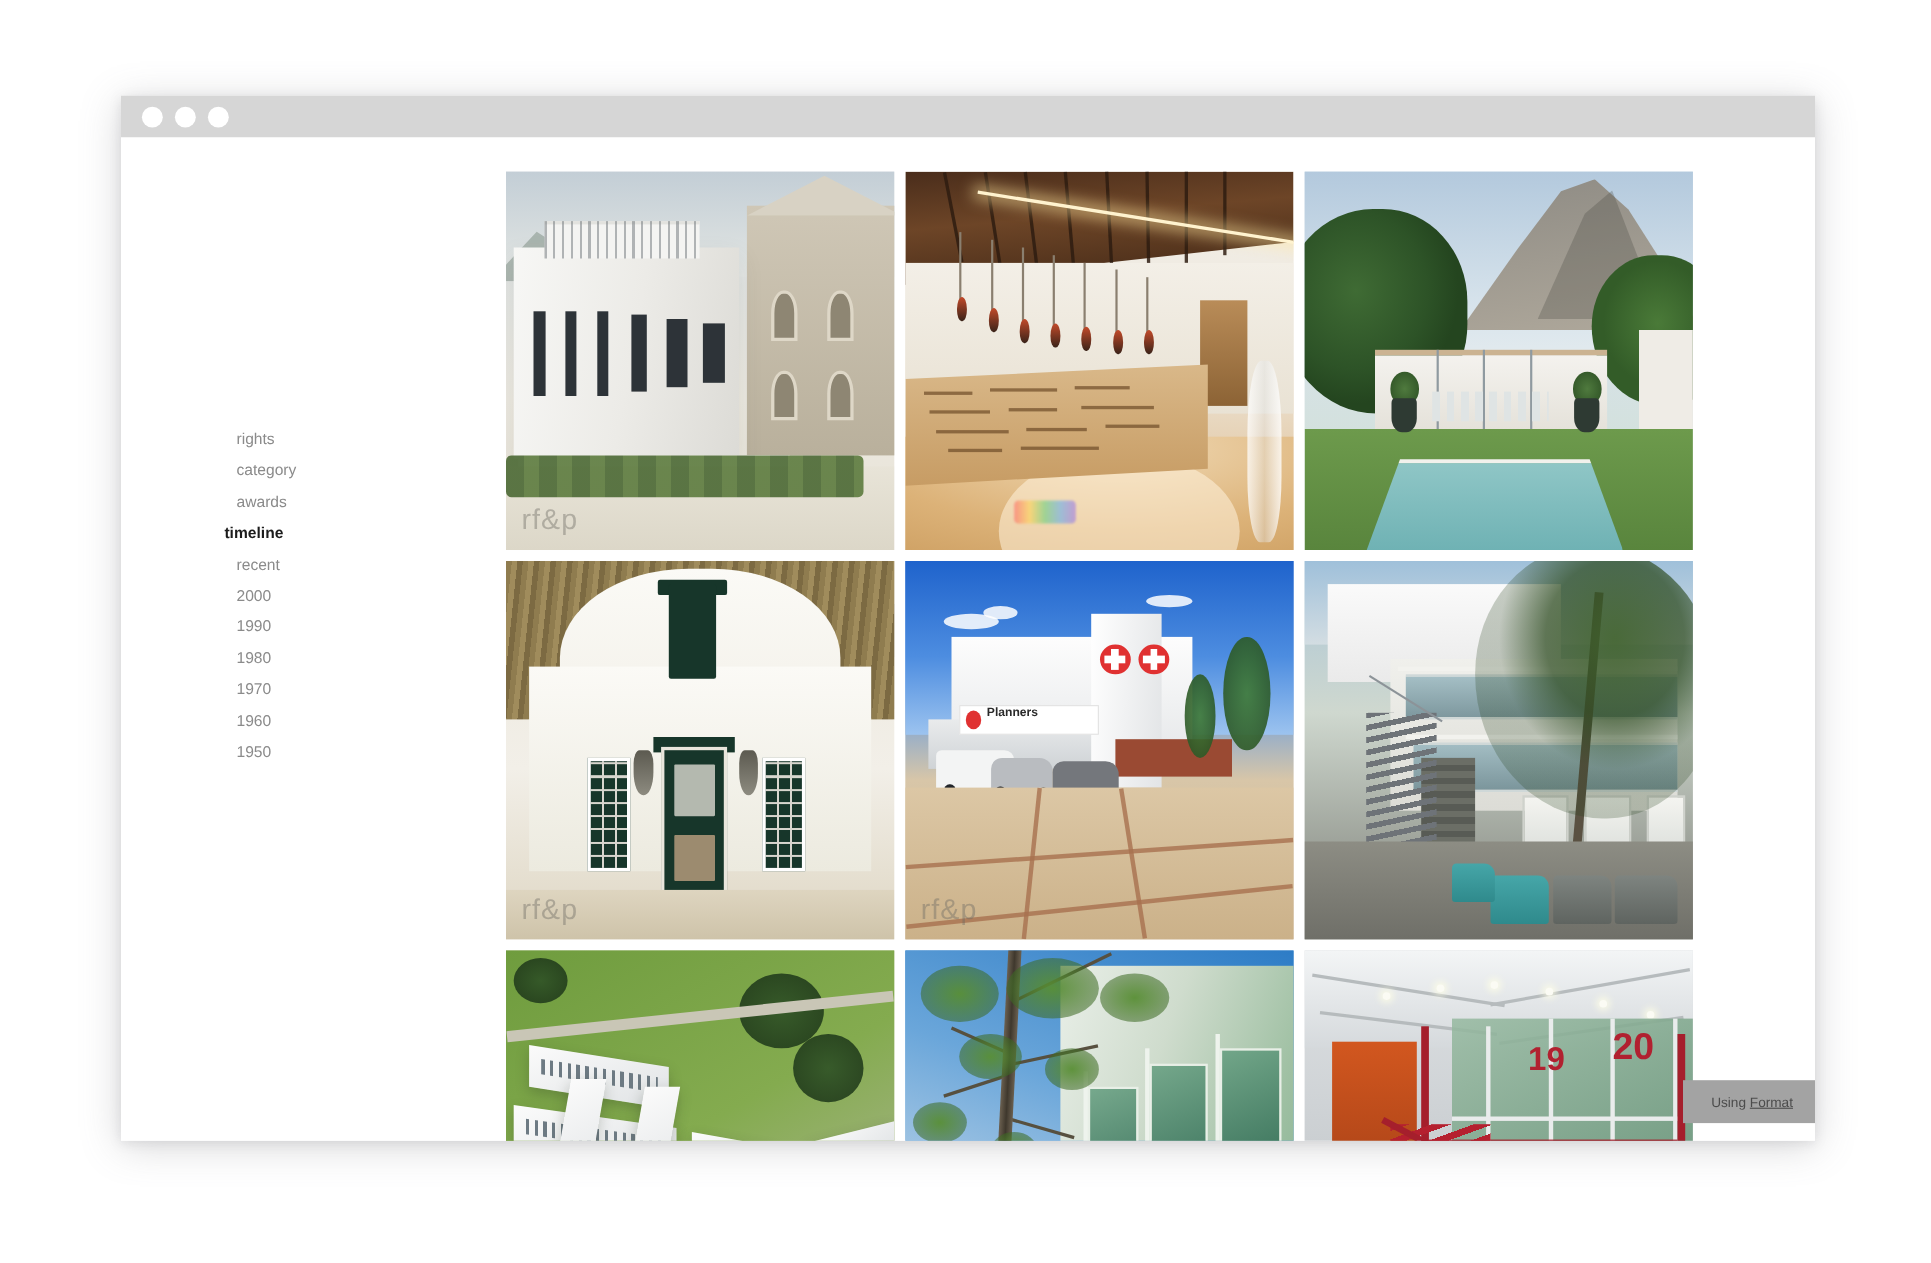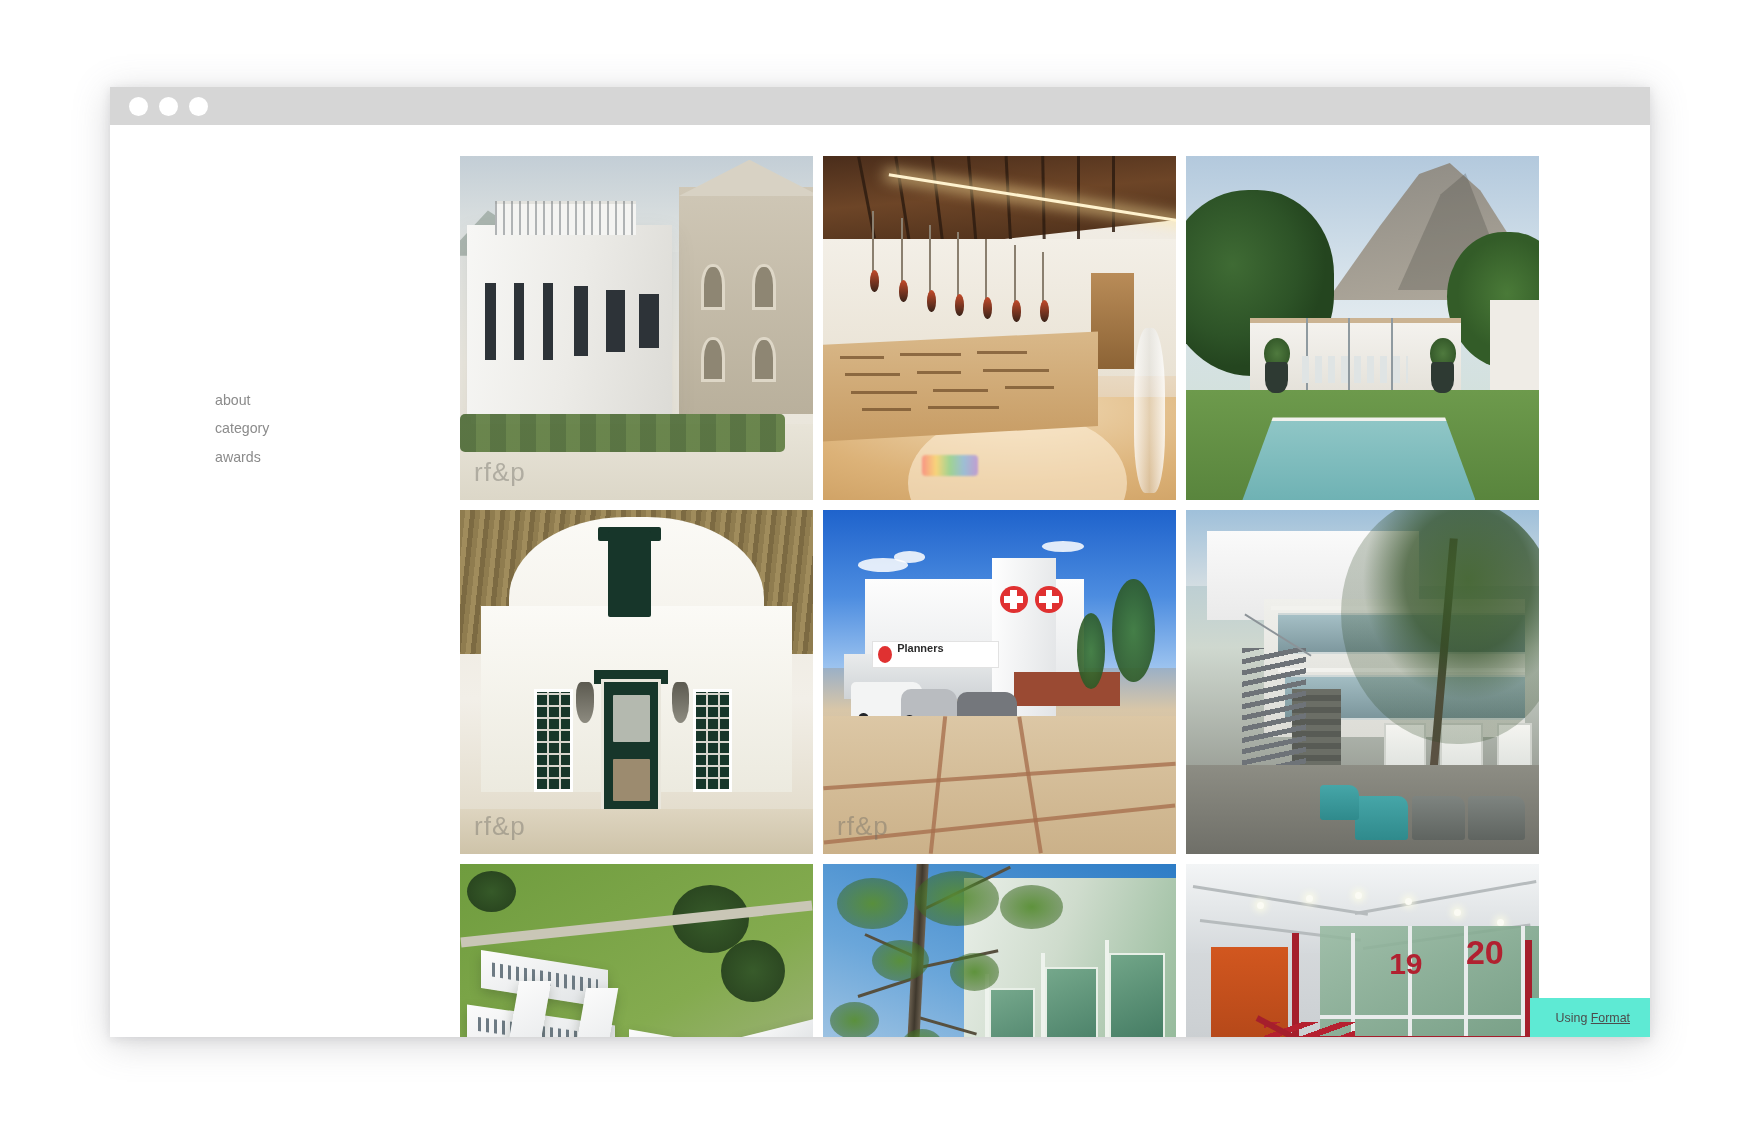--- a/index.html
+++ b/index.html
@@ -408,22 +408,22 @@
   .t9 .redframe { position:absolute; background:#a51f2c;}
   .t9 .stair { position:absolute; background: repeating-linear-gradient(160deg,#b5202f 0 6px, rgba(255,255,255,0) 6px 13px);}
   .t9 .orange { position:absolute; left:7%; top:24%; width:22%; height:44%;
     background: linear-gradient(180deg,#d2571f,#a33f16);}
   .t9 .num { position:absolute; color:#b12130; font-weight:bold; font-family:"Liberation Sans", sans-serif; }
 
   
   #format-badge {
     position: absolute;
     right: 0px;
-    bottom: 0px;
-    background: #5eead4;
+    bottom: 16px;
+    background: #a3a3a3;
     padding: 13px 20px 12px 26px;
     font-size: 12.4px;
     color: #4c4c4c;
     white-space: nowrap;
     z-index: 20;
   }
   #format-badge a {
     color: #4c4c4c;
     text-decoration: underline;
     cursor: pointer;
@@ -442,26 +442,36 @@
       <span class="traffic-light"></span>
     </div>
 
     <div id="viewport">
 
       <div id="sidebar"></div>
 
 
       <nav id="nav">
         <div class="nav-group">
-          <a class="nav-item">about</a>
+          <a class="nav-item">rights</a>
           <a class="nav-item">category</a>
           <a class="nav-item">awards</a>
         </div>
 
 
+        <div class="nav-group">
+          <div class="nav-heading">timeline</div>
+          <a class="nav-item">recent</a>
+          <a class="nav-item">2000</a>
+          <a class="nav-item">1990</a>
+          <a class="nav-item">1980</a>
+          <a class="nav-item">1970</a>
+          <a class="nav-item">1960</a>
+          <a class="nav-item">1950</a>
+        </div>
       </nav>
 
 
       <div id="gallery">
 
         <div class="tile t1">
           <div class="art">
             <div class="sky"></div>
             <div class="mountain"></div>
             <div class="stonebld">

